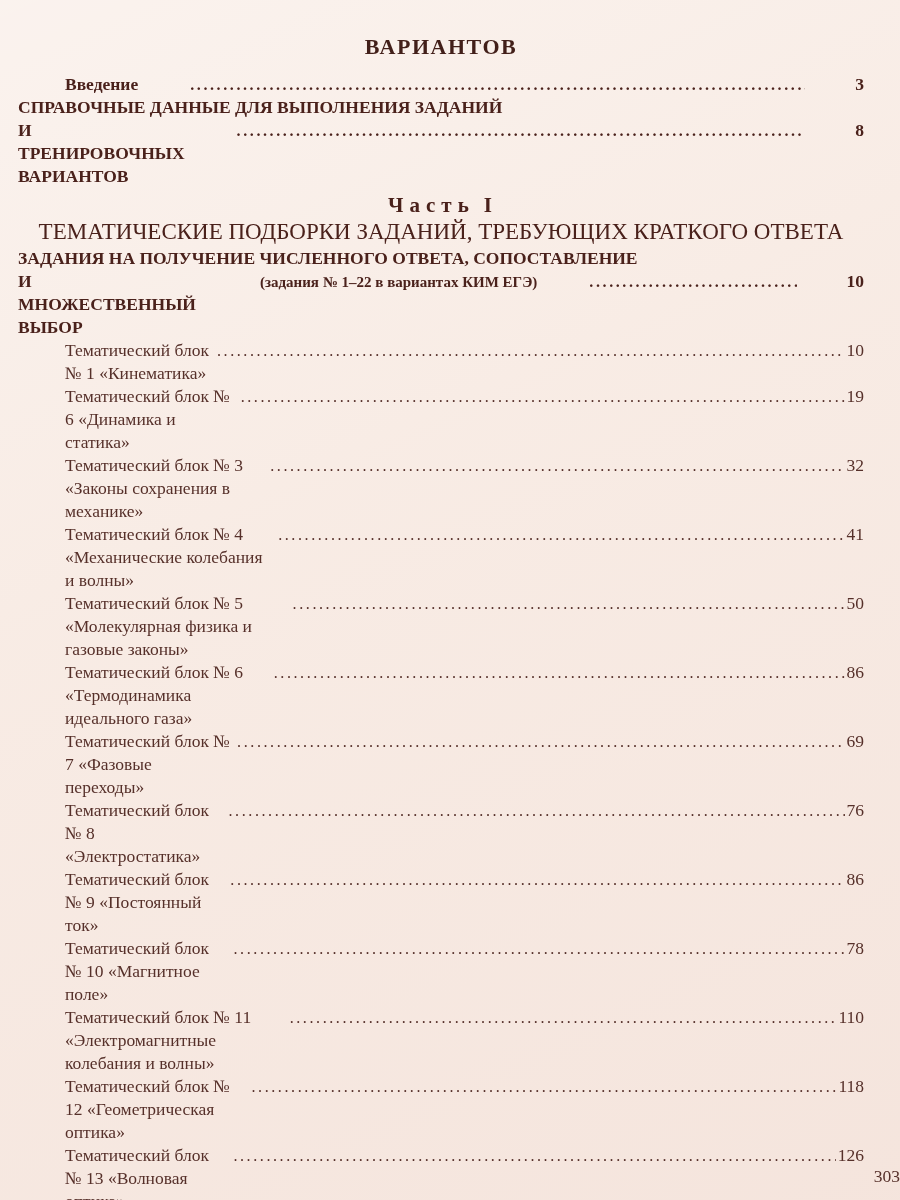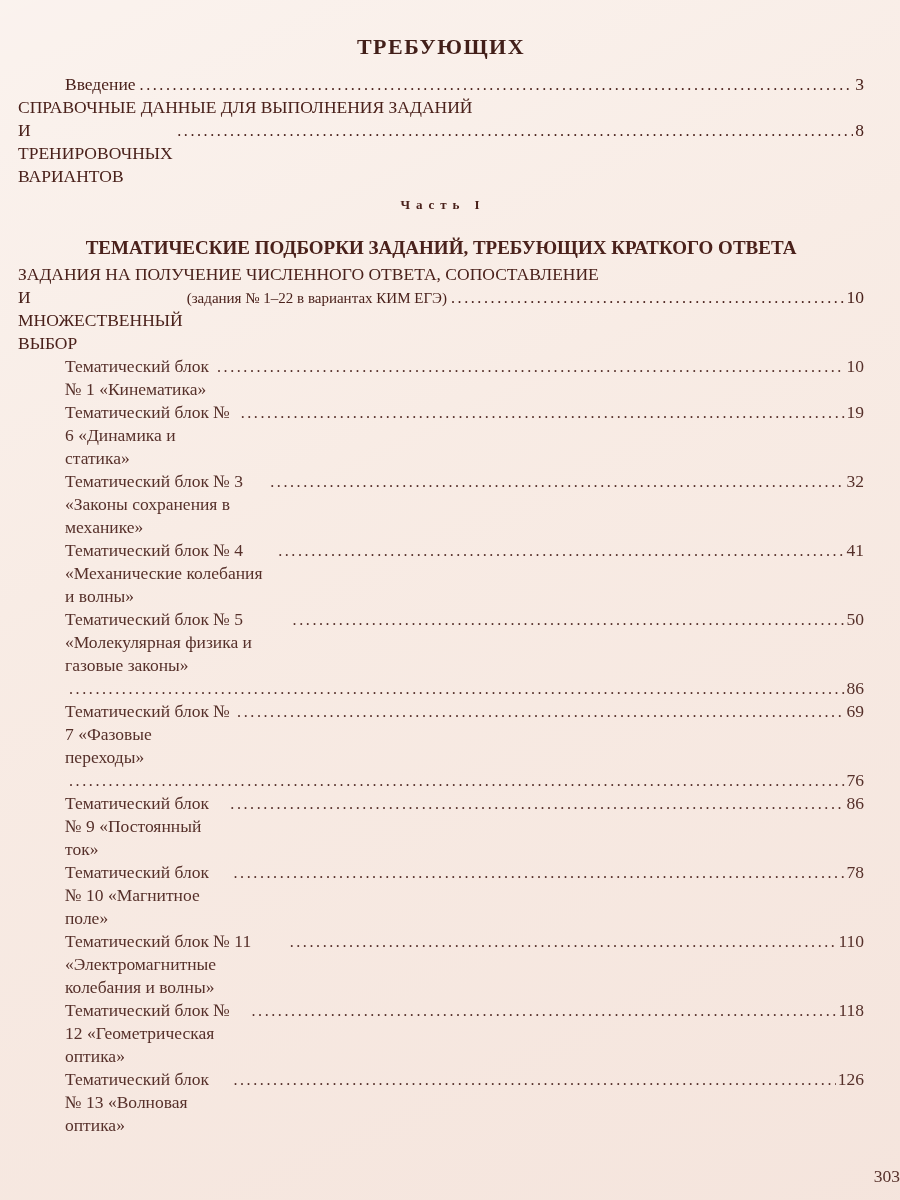--- a/index.html
+++ b/index.html
@@ -12,50 +12,50 @@
     color:#56302a;
     overflow:hidden;
     box-sizing:border-box;
   }
   .content { padding:26px 36px 0 18px; }
   .toc-title {
     text-align:center; font-weight:bold; font-size:22px;
     letter-spacing:1.5px; color:#421f19; margin:8px 0 13px;
   }
   .line { display:flex; align-items:baseline; line-height:23px; font-size:17.5px; }
-  .line.bold { font-weight:normal; color:#4a211b; }
+  .line.bold { font-weight:bold; color:#4a211b;gap:48px; }
   .line.indent { padding-left:47px; }
-  .suffix { font-size:15px; margin-left:4px; white-space:nowrap; }
+  .suffix { font-size:15px; margin-left:16px; white-space:nowrap; }
   .dots { flex:1 1 auto; overflow:hidden; white-space:nowrap; margin:0 2px 0 4px; }
   .dots::after {
     content:"..........................................................................................................................................................................................";
     letter-spacing:2.6px; font-size:16px;
   }
   .pageno { flex:none; }
   .part {
-    text-align:center; font-weight:bold; font-size:13px;
-    color:#4a211b; line-height:24px; margin:5px 0 18px;
+    text-align:center; font-weight:bold; font-size:21px;
+    color:#4a211b; line-height:24px; margin:5px 0 2px;
   }
   .part .word { letter-spacing:6px; margin-right:9px; }
   .part .numeral { letter-spacing:2px; }
   .center-heading {
-    text-align:center; font-weight:bold; font-size:19px;
+    text-align:center; font-weight:normal; font-size:23px;
     color:#4a211b; line-height:25px; margin:1px 0 3px;
   }
   .footer {
     position:absolute; bottom:13px; left:0; right:0;
     text-align:right; font-size:17.5px; color:#56302a;
   }
 </style>
 </head>
 <body>
 
 <div class="page">
   <div class="content">
-    <div class="toc-title">ТРЕБУЮЩИХ</div>
+    <div class="toc-title">ВАРИАНТОВ</div>
     <div>
         <div class="line bold indent">
           <span class="text">Введение</span>
           <span class="dots"></span>
           <span class="pageno">3</span>
         </div>
         <div class="line bold">
           <span class="text">СПРАВОЧНЫЕ ДАННЫЕ ДЛЯ ВЫПОЛНЕНИЯ ЗАДАНИЙ</span>
         </div>
         <div class="line bold">
@@ -93,29 +93,31 @@
           <span class="text">Тематический блок № 4 «Механические колебания и волны»</span>
           <span class="dots"></span>
           <span class="pageno">41</span>
         </div>
         <div class="line indent">
           <span class="text">Тематический блок № 5 «Молекулярная физика и газовые законы»</span>
           <span class="dots"></span>
           <span class="pageno">50</span>
         </div>
         <div class="line indent">
+          <span class="text">Тематический блок № 6 «Термодинамика идеального газа»</span>
           <span class="dots"></span>
           <span class="pageno">86</span>
         </div>
         <div class="line indent">
           <span class="text">Тематический блок № 7 «Фазовые переходы»</span>
           <span class="dots"></span>
           <span class="pageno">69</span>
         </div>
         <div class="line indent">
+          <span class="text">Тематический блок № 8 «Электростатика»</span>
           <span class="dots"></span>
           <span class="pageno">76</span>
         </div>
         <div class="line indent">
           <span class="text">Тематический блок № 9 «Постоянный ток»</span>
           <span class="dots"></span>
           <span class="pageno">86</span>
         </div>
         <div class="line indent">
           <span class="text">Тематический блок № 10 «Магнитное поле»</span>

